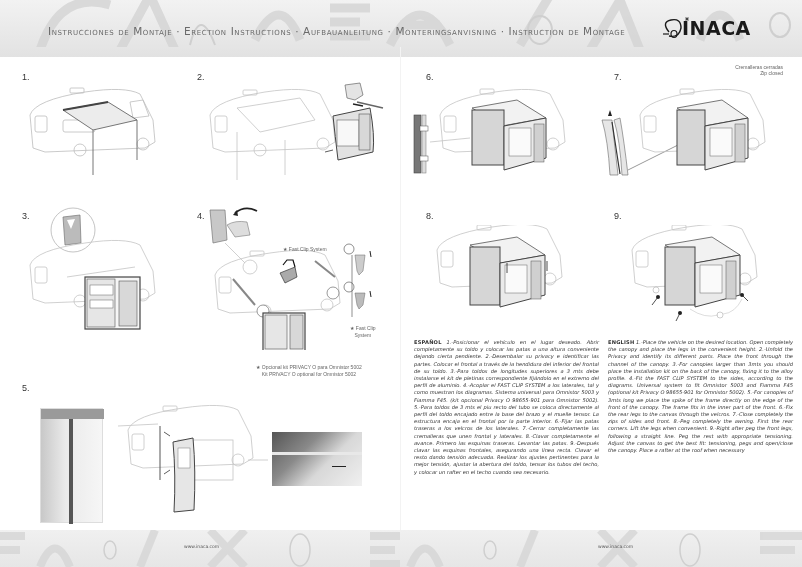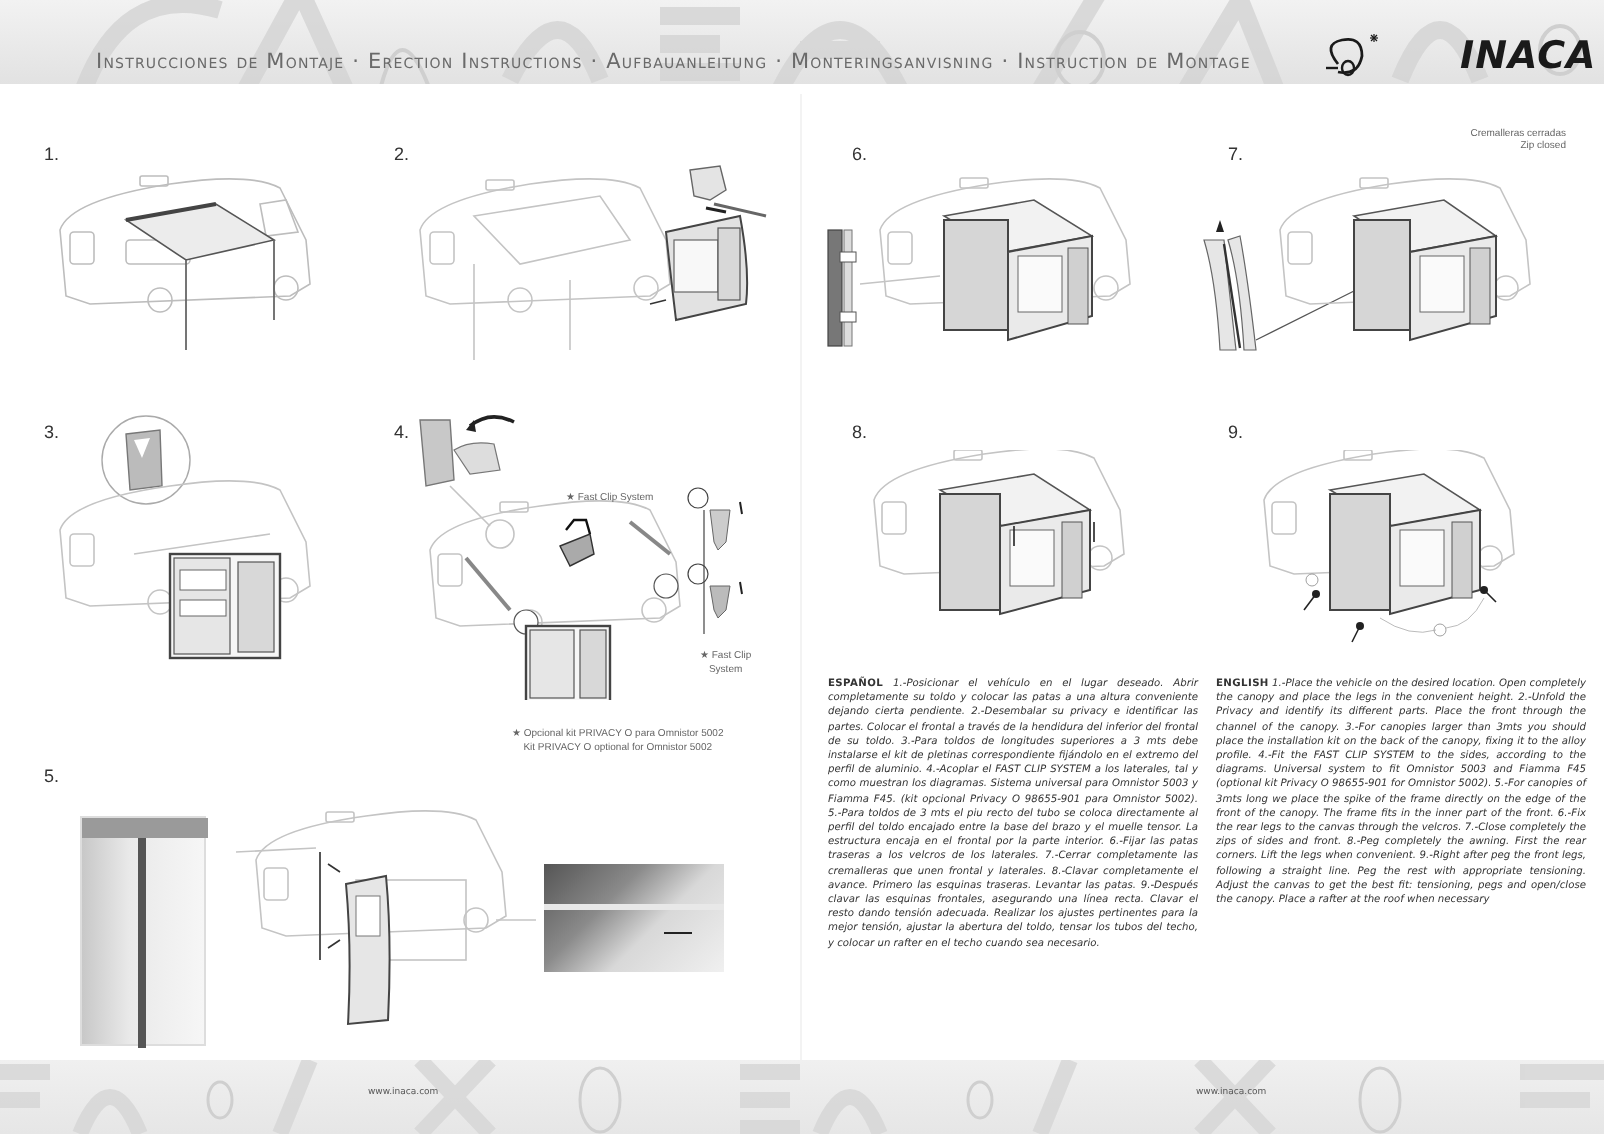--- a/index.html
+++ b/index.html
@@ -1,33 +1,33 @@
 <!DOCTYPE html>
 <html><head>
 <meta charset="utf-8">
 <style>
   * { box-sizing: border-box; margin: 0; padding: 0; }
   html, body { width: 802px; height: 567px; overflow: hidden; background: #ffffff; }
   body { position: relative; font-family: "DejaVu Sans", sans-serif; color: #333; }
 
   .header {
-    position: absolute; left: 0; top: 0; width: 802px; height: 42px;
+    position: absolute; left: 0; top: 0; width: 802px; height: 57px;
     background: linear-gradient(180deg, #f2f2f2 0%, #e2e2e2 100%);
     overflow: hidden;
   }
   .header .wm { position: absolute; top: 0; left: 0; width: 802px; height: 47px; }
   .header-title {
     position: absolute; left: 48px; top: 25px;
     font-family: "DejaVu Sans", sans-serif; font-size: 10.5px; letter-spacing: 0.6px;
     color: #6a6a6a; font-variant: small-caps; text-transform: none; white-space: nowrap;
   }
   .logo { position: absolute; left: 657px; top: 14px; width: 128px; height: 30px; }
   .logo-text {
     position: absolute; left: 682px; top: 17px; font-family: "DejaVu Sans", sans-serif;
-    font-weight: bold; font-style: italic; font-size: 19px; color: #1a1a1a; letter-spacing: 0.5px; margin-left: 48px;
+    font-weight: bold; font-size: 19px; color: #1a1a1a; letter-spacing: 0.5px;
   }
 
   .footer {
     position: absolute; left: 0; top: 530px; width: 802px; height: 37px;
     background: linear-gradient(180deg, #f0f0f0 0%, #e6e6e6 100%); overflow: hidden;
   }
   .footer .wm { position: absolute; top: 0; left: 0; width: 802px; height: 37px; }
   .footer-url { position: absolute; top: 14px; font-size: 4.5px; color: #555; }
 
   .step-num { position: absolute; font-family: "Liberation Sans", sans-serif; font-size: 9px; color: #333; }

